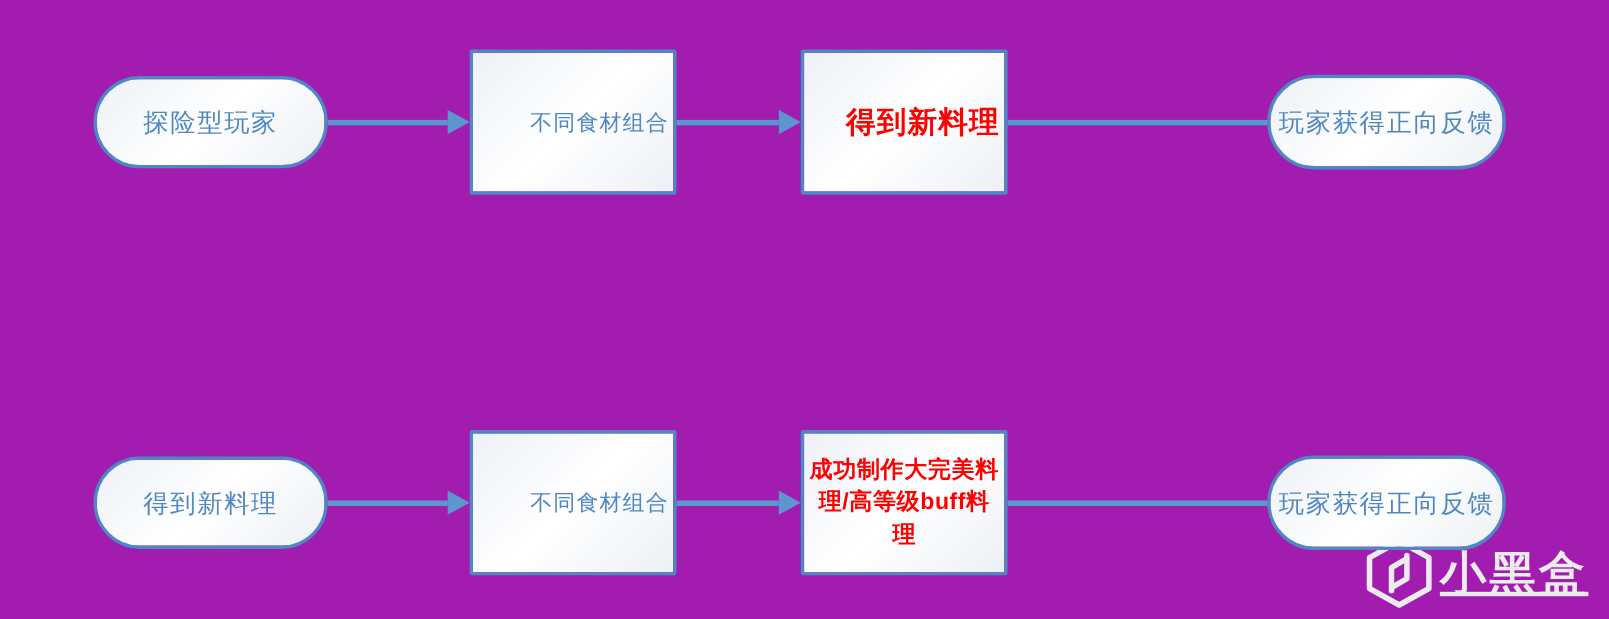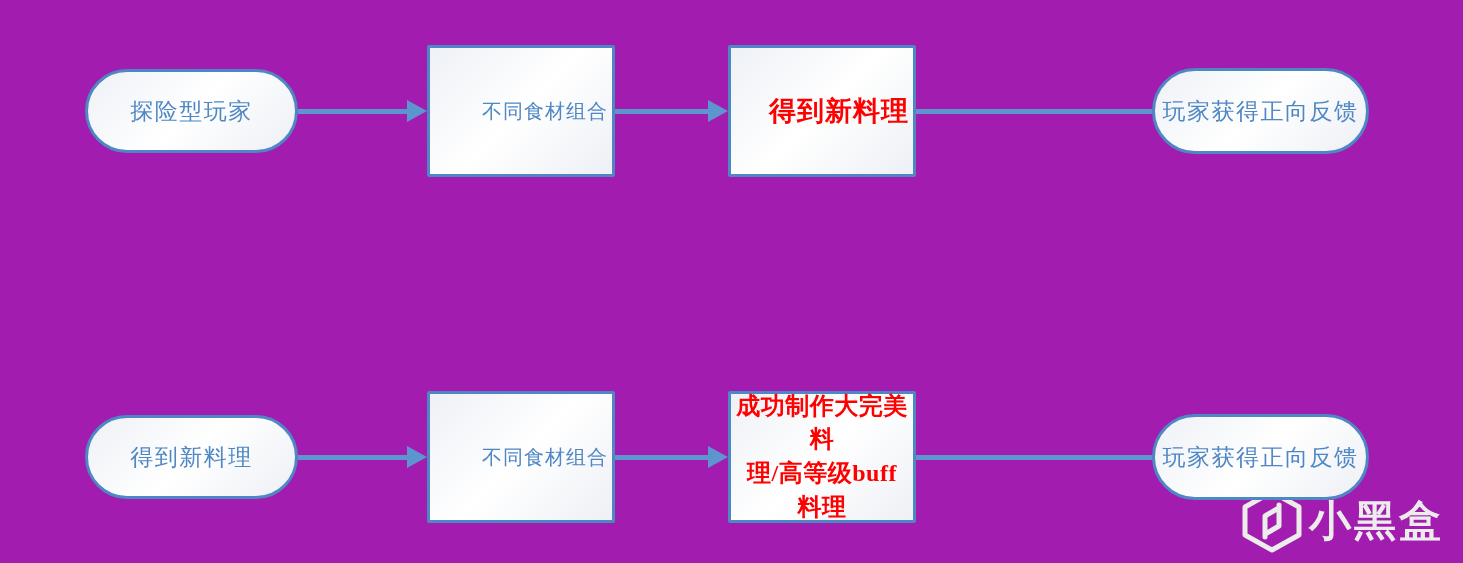--- a/index.html
+++ b/index.html
@@ -43,21 +43,21 @@
 
   .label {
     display: block;
     color: var(--text-blue, #4f87c5);
     white-space: pre-line;
     padding: 0 4px;
   }
   .fs-stadium  { font-size: 23px; letter-spacing: 1.5px; }
   .fs-rect     { font-size: 20px; letter-spacing: 1px; }
   .fs-red-lg   { font-size: 27px; font-weight: bold; letter-spacing: 1px; }
-  .fs-red-sm   { font-size: 24px; font-weight: bold; line-height: 1.4; letter-spacing: 0.5px; font-family: Liberation Serif, serif; }
+  .fs-red-sm   { font-size: 21px; font-weight: bold; line-height: 1.4; letter-spacing: 0.5px; }
   .red { color: var(--text-red, #ff0000); }
 
   .arrow {
     position: absolute;
     top: 55px;
     height: 22px;
     display: flex;
     align-items: center;
   }
   .arrow .shaft {
@@ -92,20 +92,21 @@
     z-index: 1;
     color: var(--watermark, #ececec);
   }
   .watermark svg { display: block; }
   .watermark-text {
     font-size: 42px;
     font-weight: 600;
     letter-spacing: 3px;
     color: var(--watermark, #ececec);
     line-height: 1;
+    text-decoration: underline;
   }
 </style>
 </head>
 <body>
 
 <div class="canvas">
 
   <section class="flow-row row-1">
     <div class="node stadium pos-stadium-l">
       <span class="label fs-stadium">探险型玩家</span>

